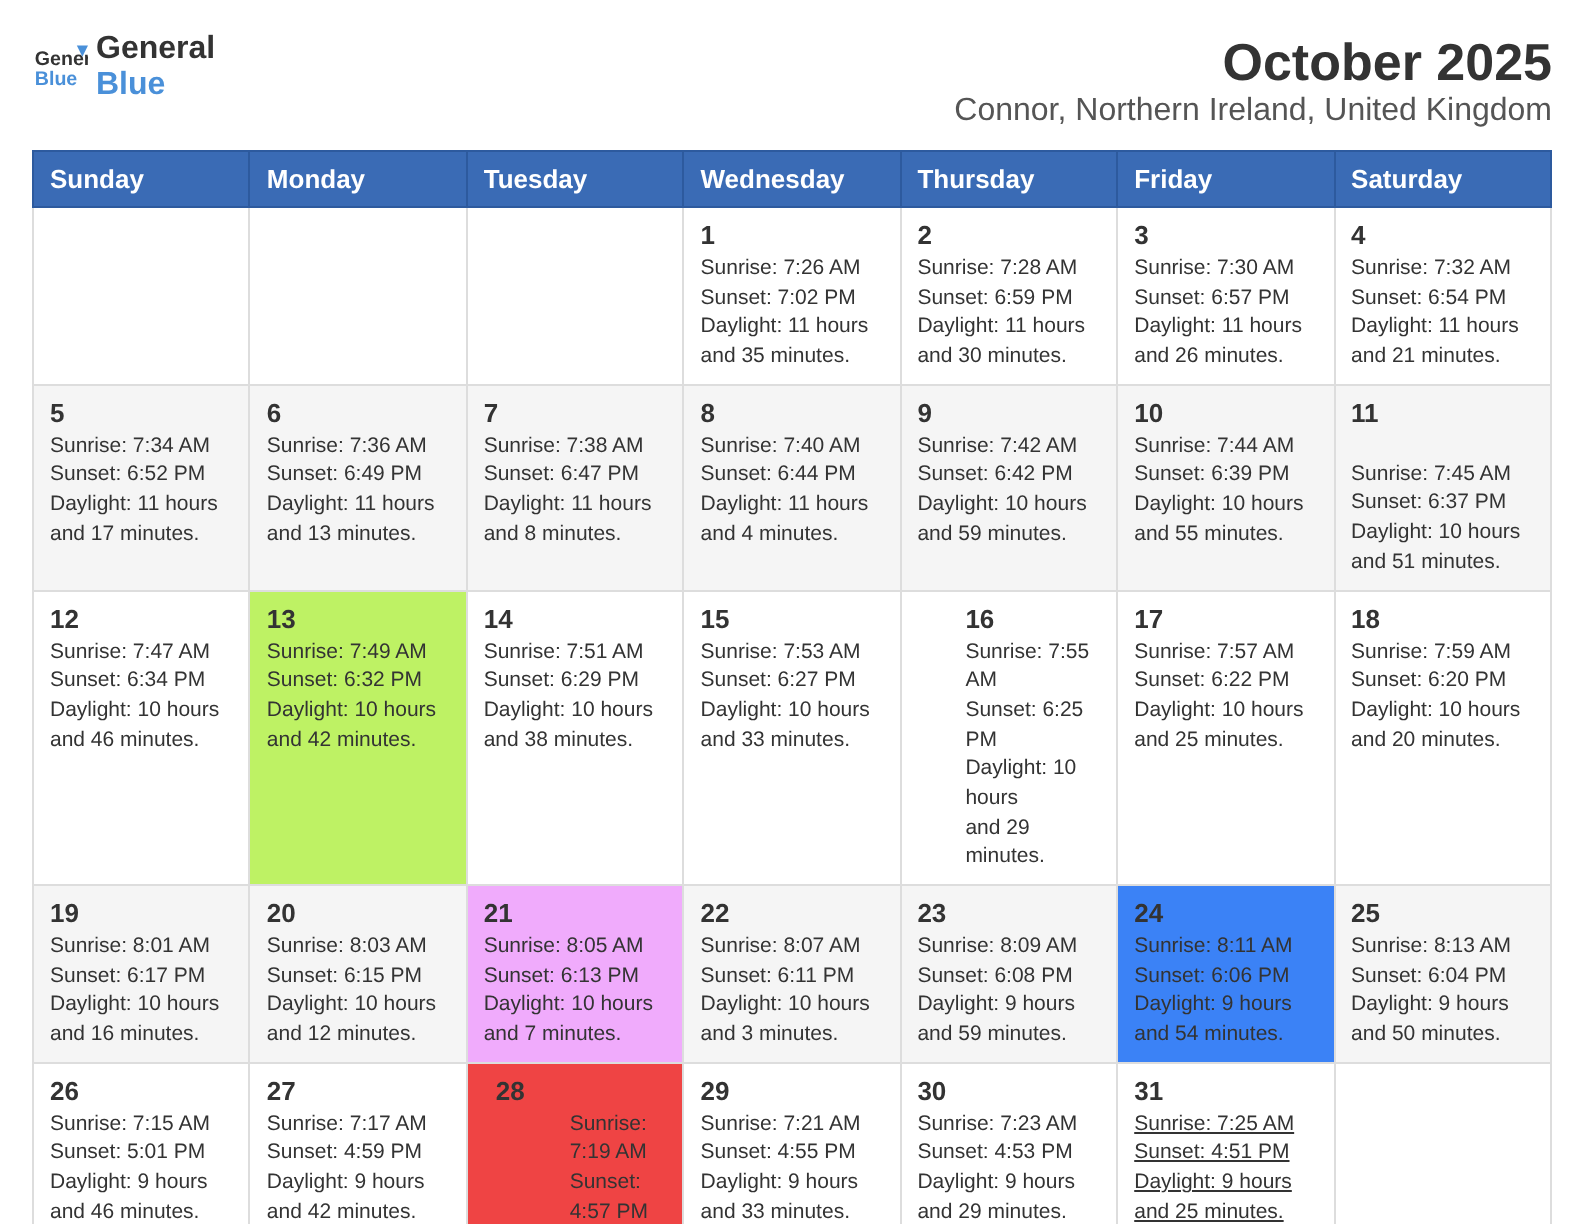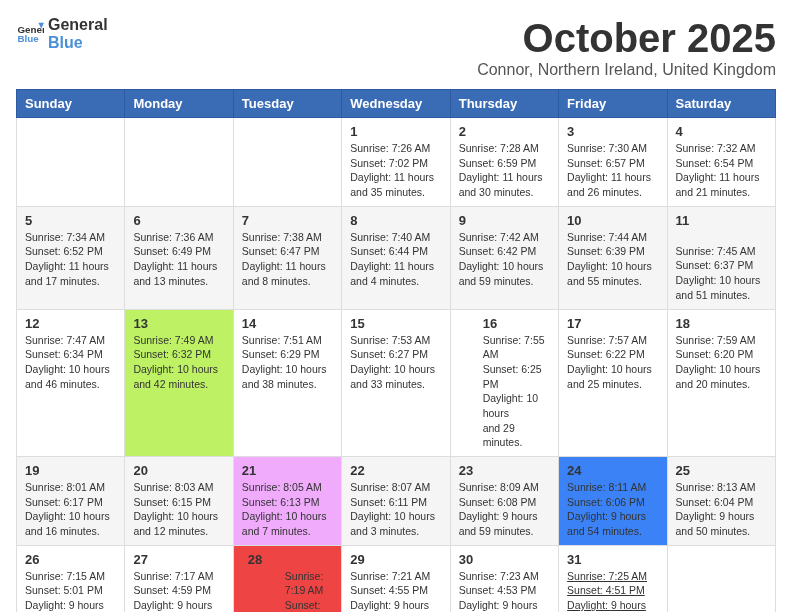--- a/index.html
+++ b/index.html
@@ -22,21 +22,21 @@
       gap: 4px;
     }
     .logo-icon {
       width: 28px;
       height: 28px;
     }
     .title-section {
       text-align: right;
     }
     .calendar-title {
-      font-size: 40px;
+      font-size: 26px;
       font-weight: bold;
       color: #333;
     }
     .calendar-subtitle {
       font-size: 16px;
       color: #555;
     }
     table {
       width: 100%;
       border-collapse: collapse;

